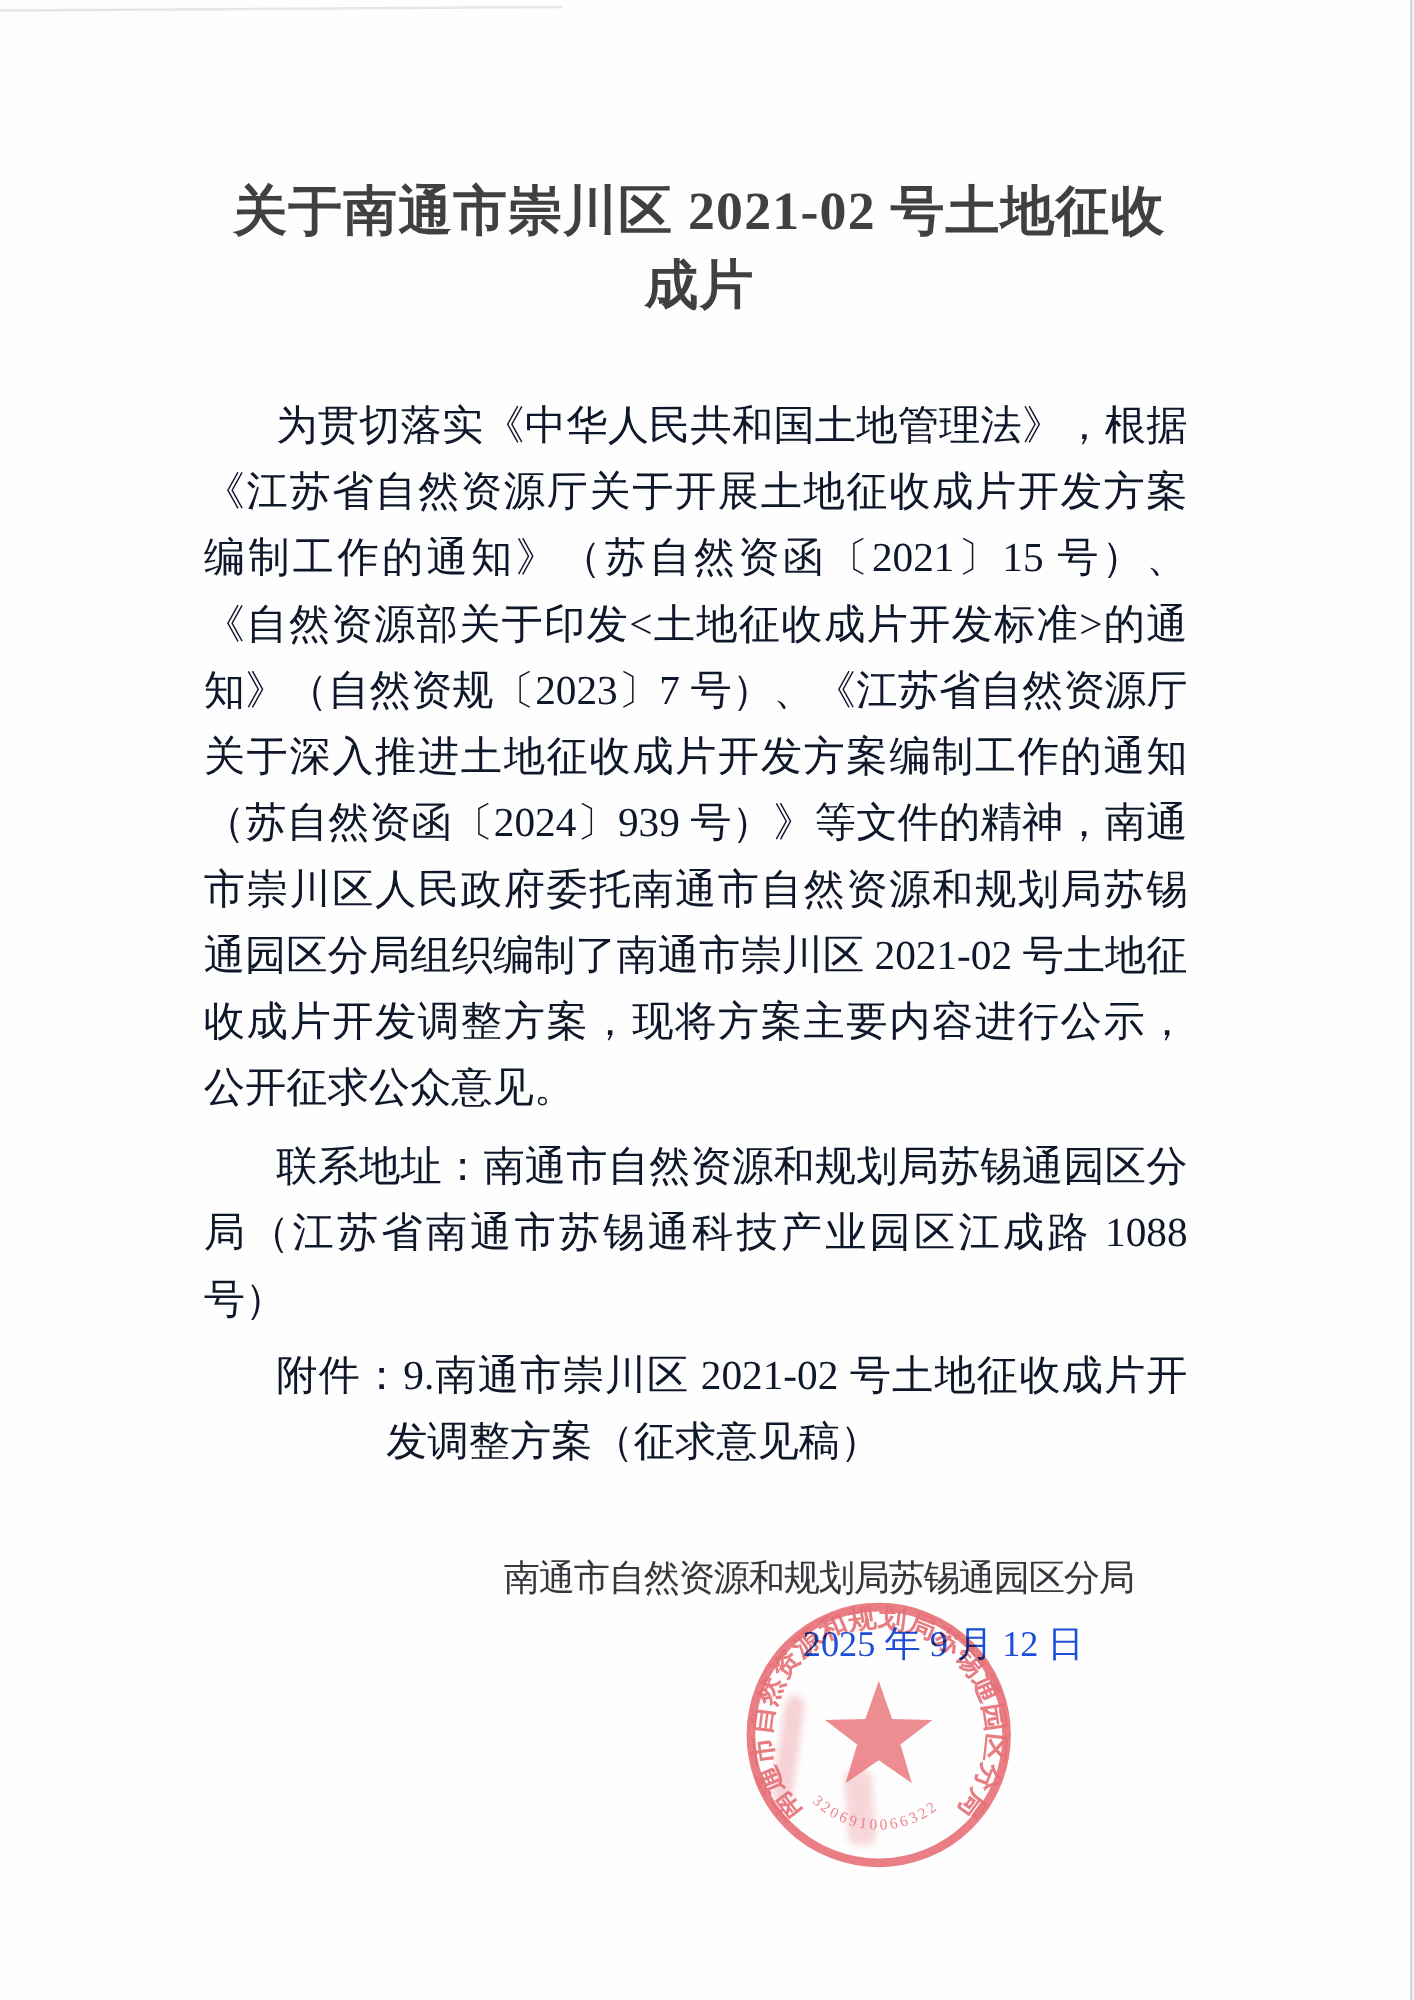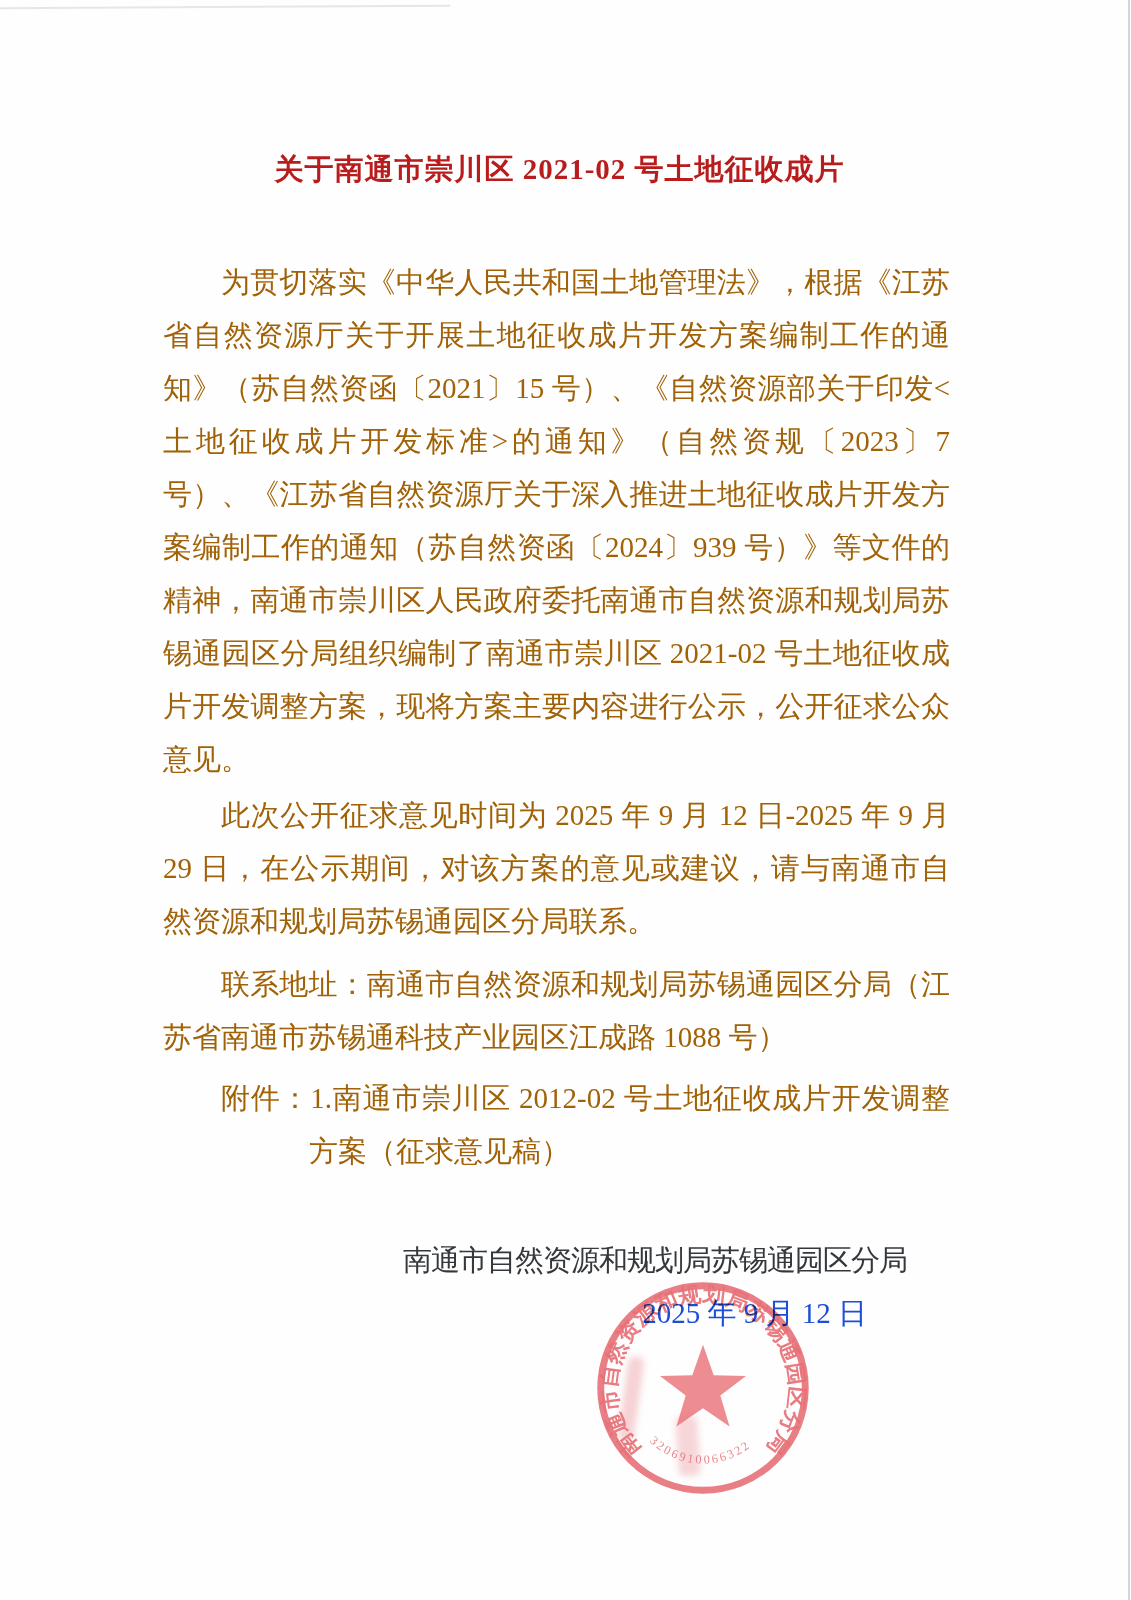--- a/index.html
+++ b/index.html
@@ -17,27 +17,27 @@
     background:#dfe2e4; opacity:.85; transform:rotate(-0.35deg);
   }
   .artifact-right {
     position:absolute; right:1px; top:0; width:2px; height:100%;
     background:#c9cdd0; opacity:.8;
   }
   .content { position:absolute; left:163px; top:0; width:787px; }
 
   .title {
     margin:140px 0 0 6px; font-weight:bold; text-align:center;
-    font-size:29px; line-height:59px; color:#b91c1c; letter-spacing:1px;
+    font-size:43px; line-height:59px; color:#404040; letter-spacing:1px;
   }
   .title span { display:block; }
 
   .para {
-    margin:0; font-size:29px; line-height:53px; text-align:justify;
-    text-justify:inter-character; color:#a16207;
+    margin:0; font-size:33px; line-height:53px; text-align:justify;
+    text-justify:inter-character; color:#0f172a;
   }
   .indent { text-indent:58px; }
   .p1 { margin-top:57px; }
   .p2 { margin-top:3px; }
   .contact-person { margin-top:0; }
   .contact-phone { margin-top:7px; }
   .contact-address { margin-top:10px; }
   .attachment { margin-top:8px; padding-left:146px; text-indent:-88px; }
 
   .sig-org {
@@ -65,27 +65,26 @@
   <div class="artifact-top"></div>
   <div class="artifact-right"></div>
 
   <div class="content">
     <h1 class="title">
       <span>关于南通市崇川区 2021-02 号土地征收成片</span>
     </h1>
 
     <p class="para indent p1">为贯切落实《中华人民共和国土地管理法》，根据《江苏省自然资源厅关于开展土地征收成片开发方案编制工作的通知》（苏自然资函〔2021〕15 号）、《自然资源部关于印发&lt;土地征收成片开发标准&gt;的通知》（自然资规〔2023〕7 号）、《江苏省自然资源厅关于深入推进土地征收成片开发方案编制工作的通知（苏自然资函〔2024〕939 号）》等文件的精神，南通市崇川区人民政府委托南通市自然资源和规划局苏锡通园区分局组织编制了南通市崇川区 2021-02 号土地征收成片开发调整方案，现将方案主要内容进行公示，公开征求公众意见。</p>
 
-    <p class="para indent p2">此次公开征求意见时间为 2025 年 9 月 12 日-2025 年 9 月 29 日，在公示期间，对该方案的意见或建议，请与南通市自然资源和规划局苏锡通园区分局联系。</p>
 
 
 
     <p class="para indent contact-address">联系地址：南通市自然资源和规划局苏锡通园区分局（江苏省南通市苏锡通科技产业园区江成路 1088 号）</p>
 
-    <p class="para attachment">附件：1.南通市崇川区 2012-02 号土地征收成片开发调整方案（征求意见稿）</p>
+    <p class="para attachment">附件：9.南通市崇川区 2021-02 号土地征收成片开发调整方案（征求意见稿）</p>
 
     <div class="sig-org">南通市自然资源和规划局苏锡通园区分局</div>
     <div class="sig-date">2025 年 9 月 12 日</div>
   </div>
 
   <div class="stamp">
     <svg viewBox="0 0 240 240" width="236" height="236">
       <defs>
         <path id="ringTextPath" d="M 57.8,182.2 A 88,88 0 1 1 182.2,182.2" fill="none"></path>
         <path id="codePath" d="M 65.6,174.4 A 77,77 0 0 0 174.4,174.4" fill="none"></path>

